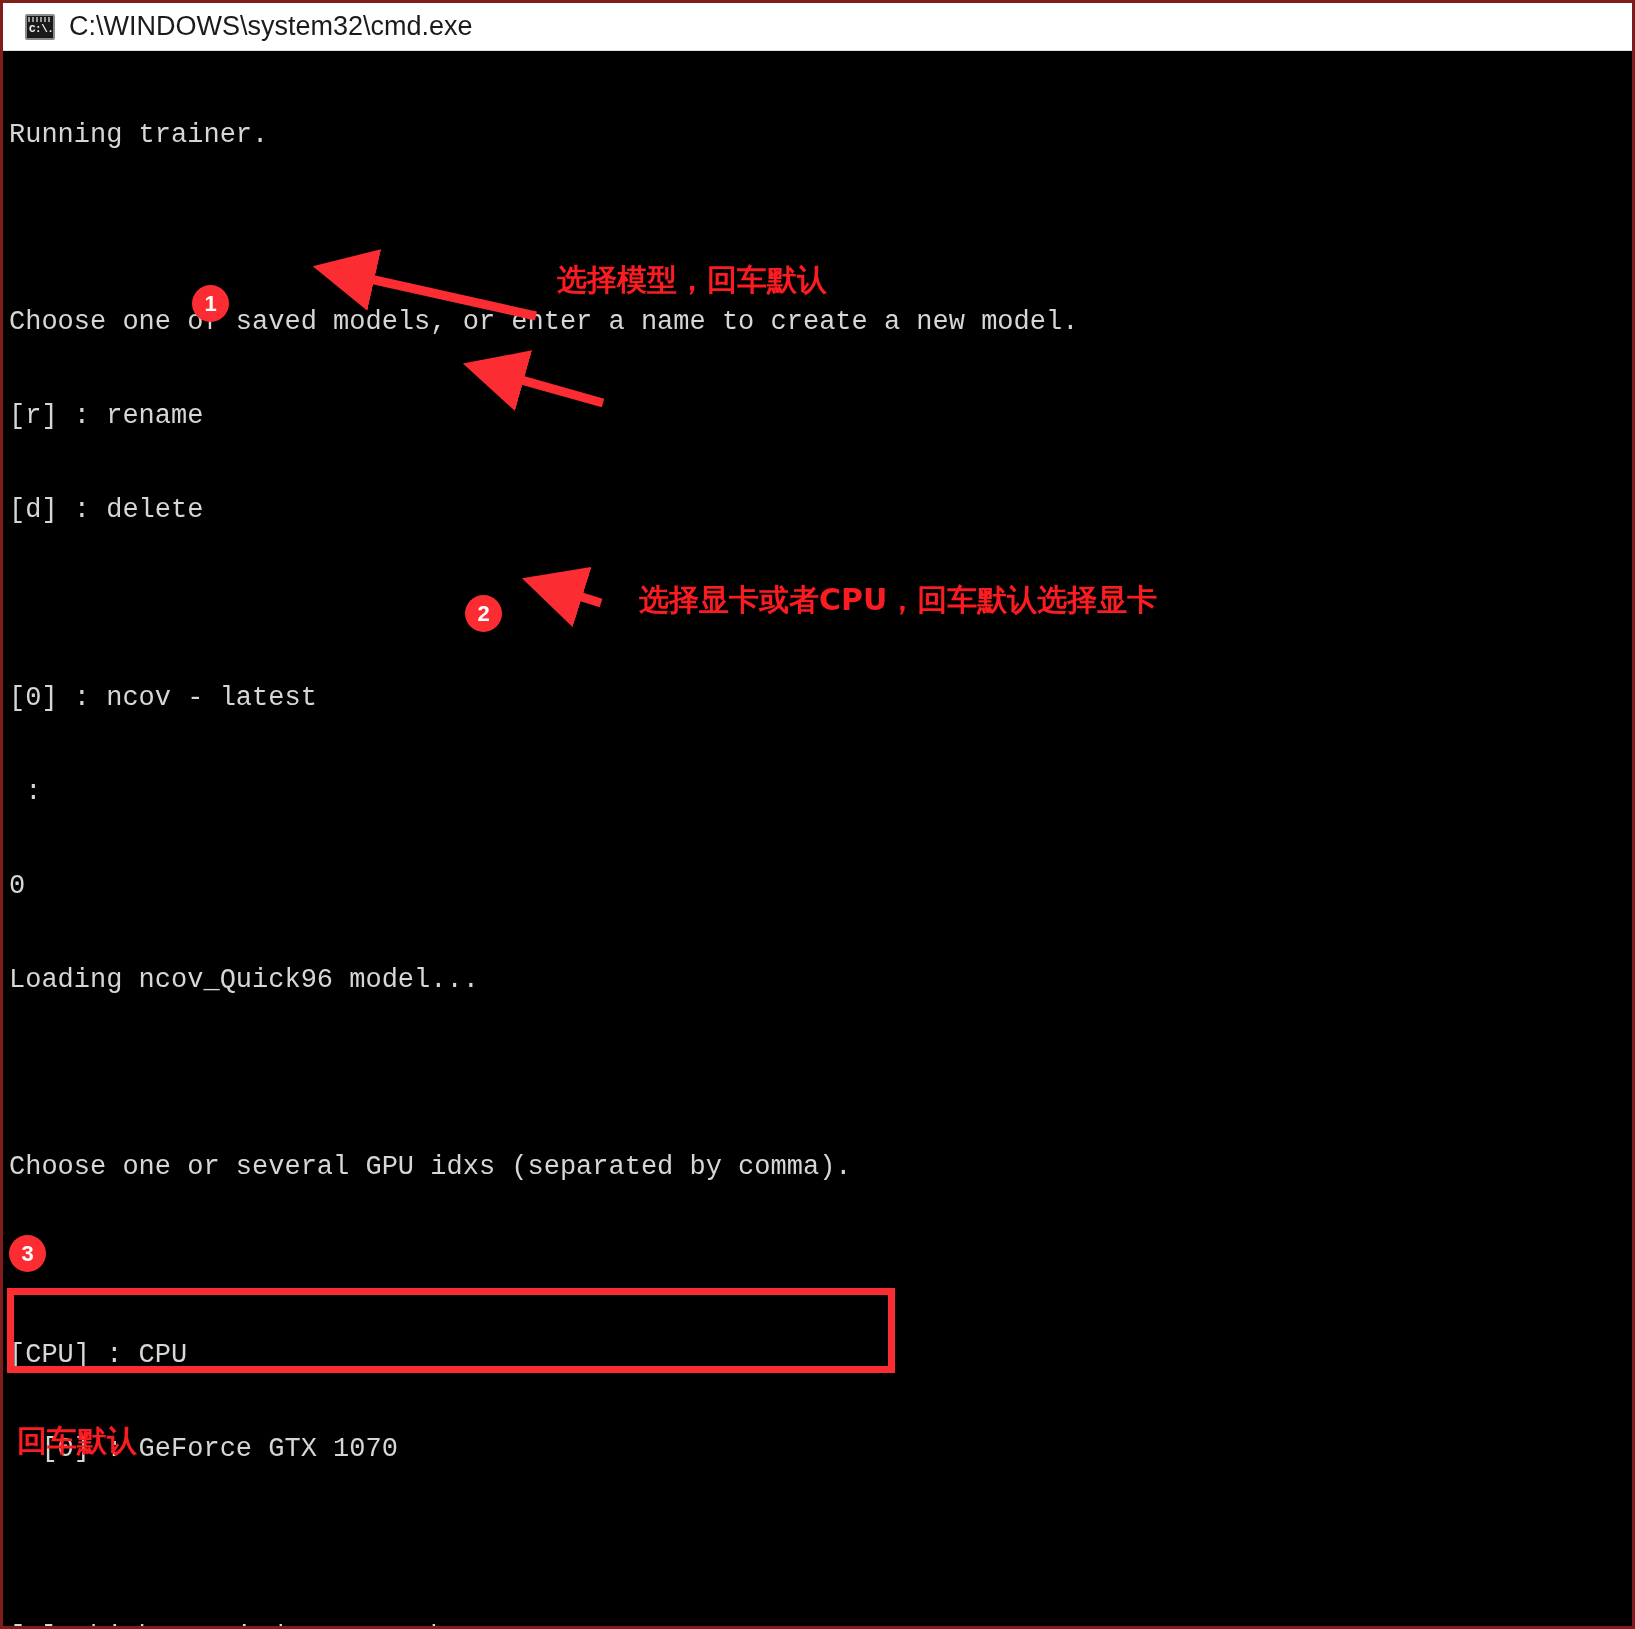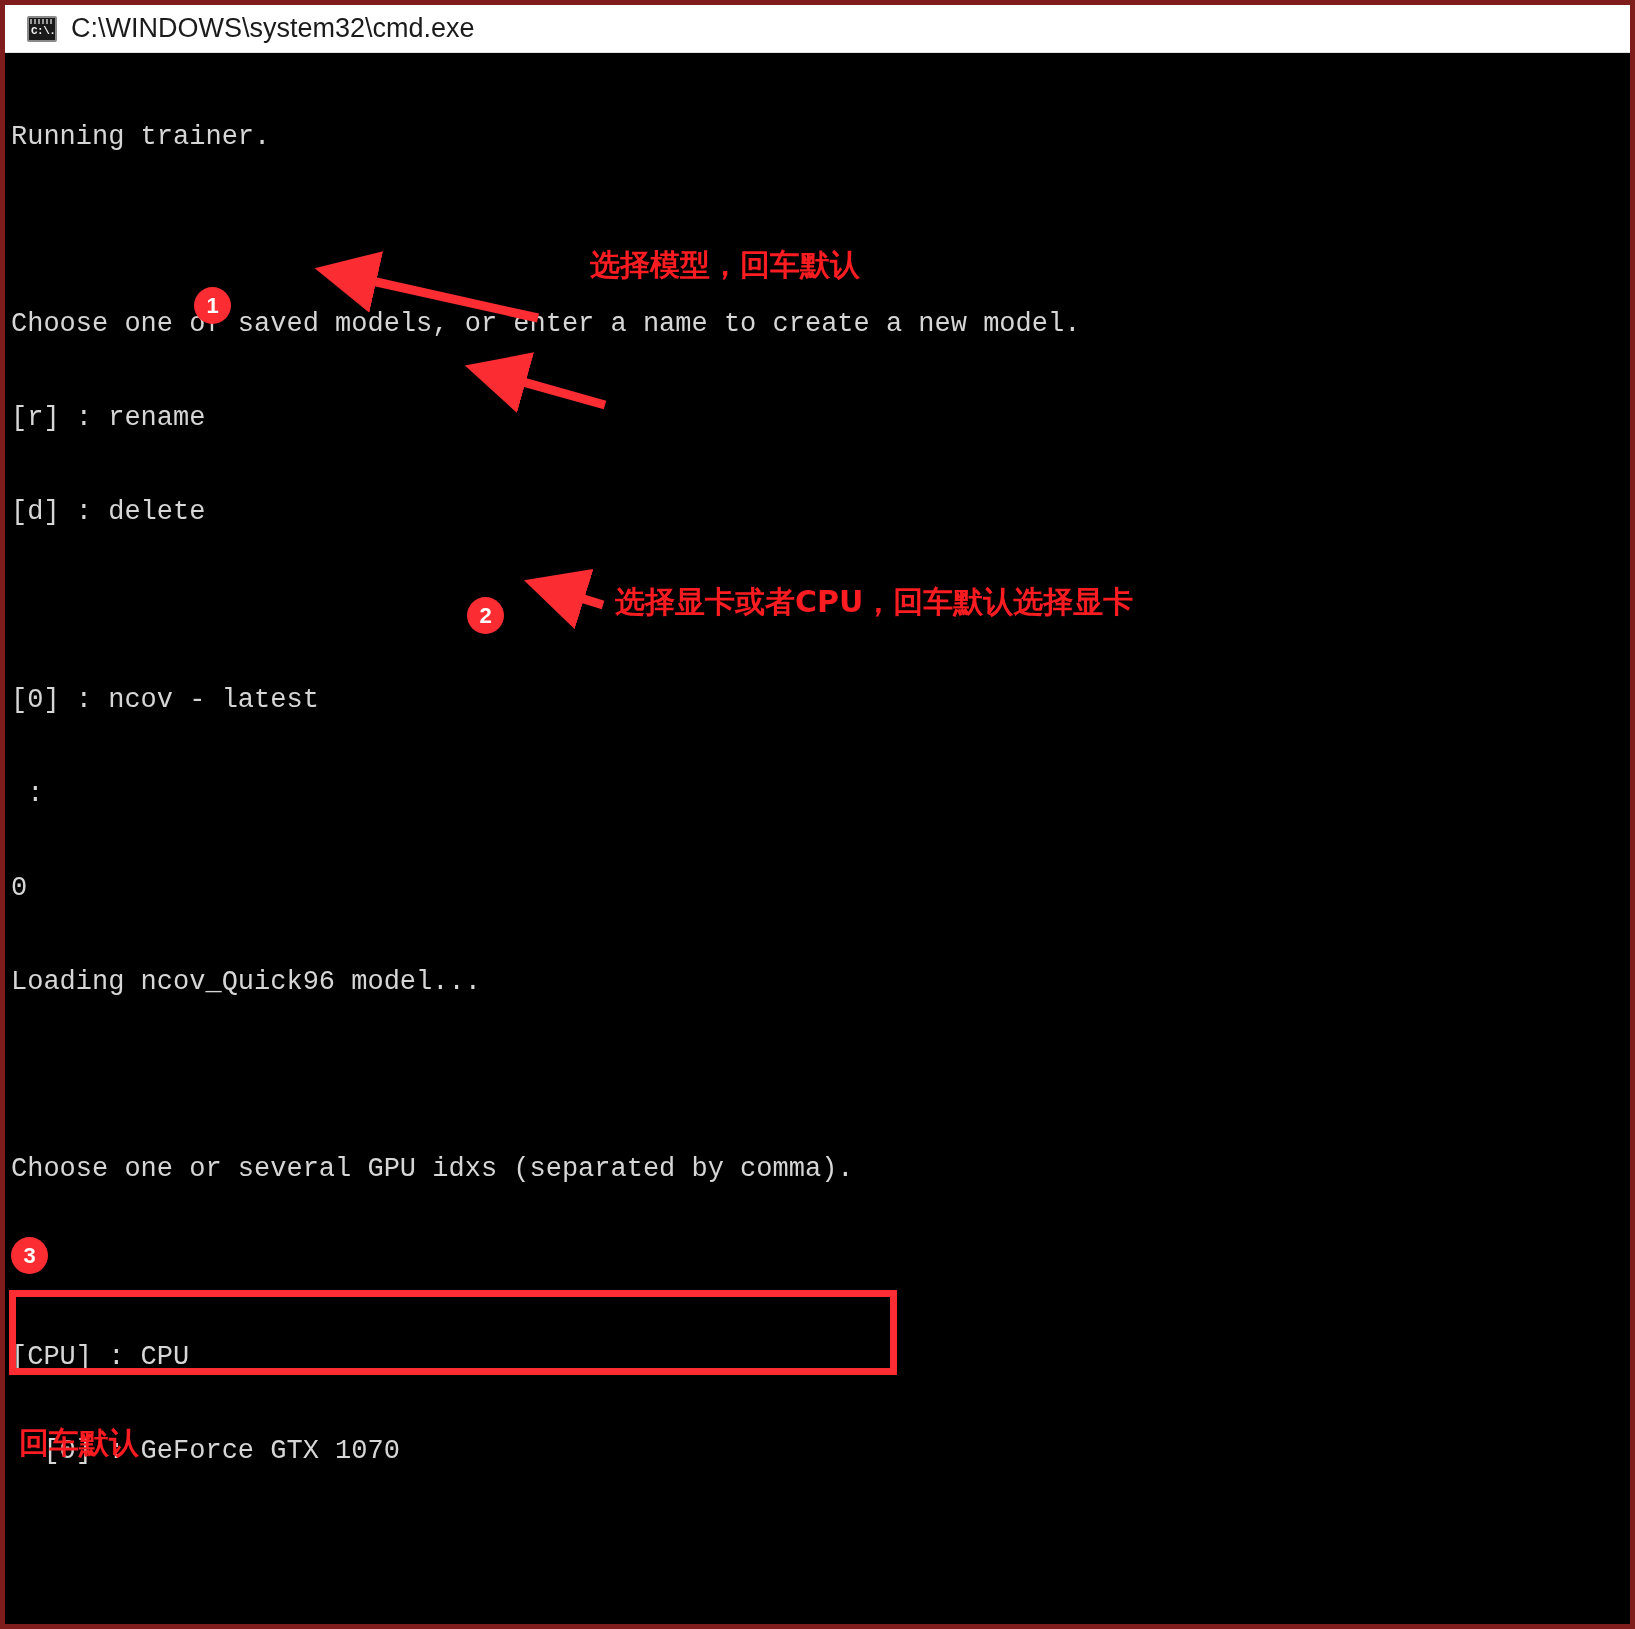--- a/index.html
+++ b/index.html
@@ -14,21 +14,21 @@
     font-family: "Liberation Sans", sans-serif;
   }
 
   
   .window {
     position: relative;
     width: 1635px;
     height: 1629px;
     background: #0f172a;
     box-sizing: border-box;
-    border: 5px solid #7f1d1d;
+    border: 3px solid #7f1d1d;
     overflow: hidden;
   }
 
   
   .titlebar {
     position: absolute;
     left: 0; top: 0;
     width: 100%;
     height: 48px;
     background: #ffffff;
@@ -213,20 +213,20 @@
 
       <line x1="600" y1="400" x2="472" y2="364" stroke="#fb2d32" stroke-width="9" marker-end="url(#ah)"></line>
 
       <line x1="598" y1="600" x2="531" y2="579" stroke="#fb2d32" stroke-width="9" marker-end="url(#ah)"></line>
     </svg>
 
     <div class="badge" style="left:189px; top:282px;">1</div>
     <div class="badge" style="left:462px; top:592px;">2</div>
     <div class="badge" style="left:6px; top:1232px;">3</div>
 
-    <div class="cn-note" style="left:554px; top:240px;margin-left:31px;">选择模型，回车默认</div>
-    <div class="cn-note" style="left:610px; top:577px;">选择显卡或者CPU，回车默认选择显卡</div>
+    <div class="cn-note" style="left:554px; top:257px;">选择模型，回车默认</div>
+    <div class="cn-note" style="left:636px; top:577px;">选择显卡或者CPU，回车默认选择显卡</div>
     <div class="cn-note" style="left:14px; top:1418px;">回车默认</div>
 
     <div class="redbox" style="left:4px; top:1285px; width:888px; height:85px;"></div>
   </div>
 
 </div>
 
 </body></html>

